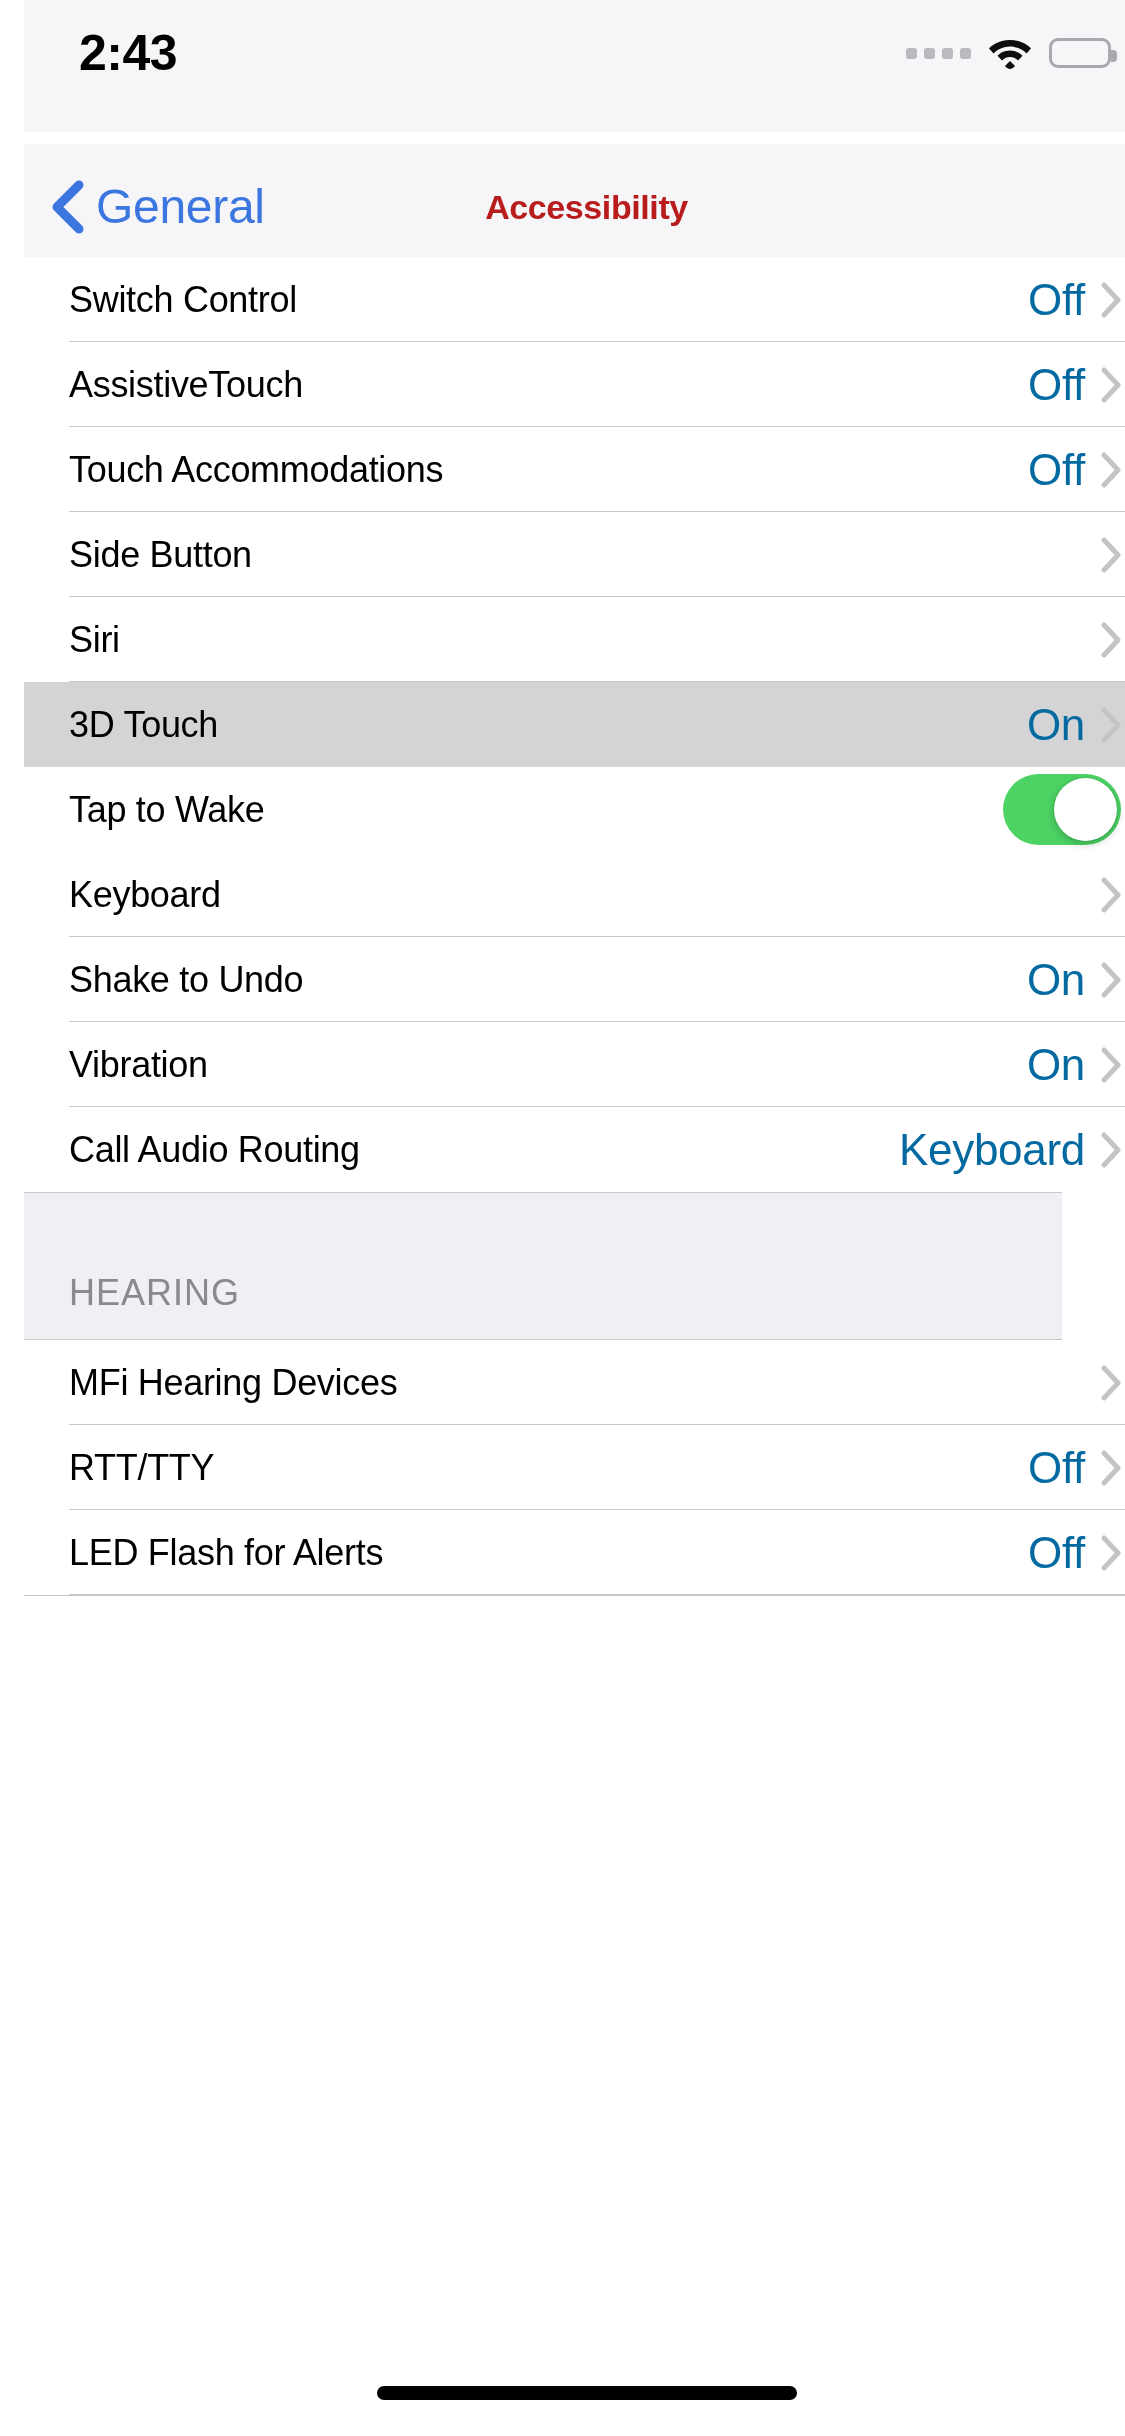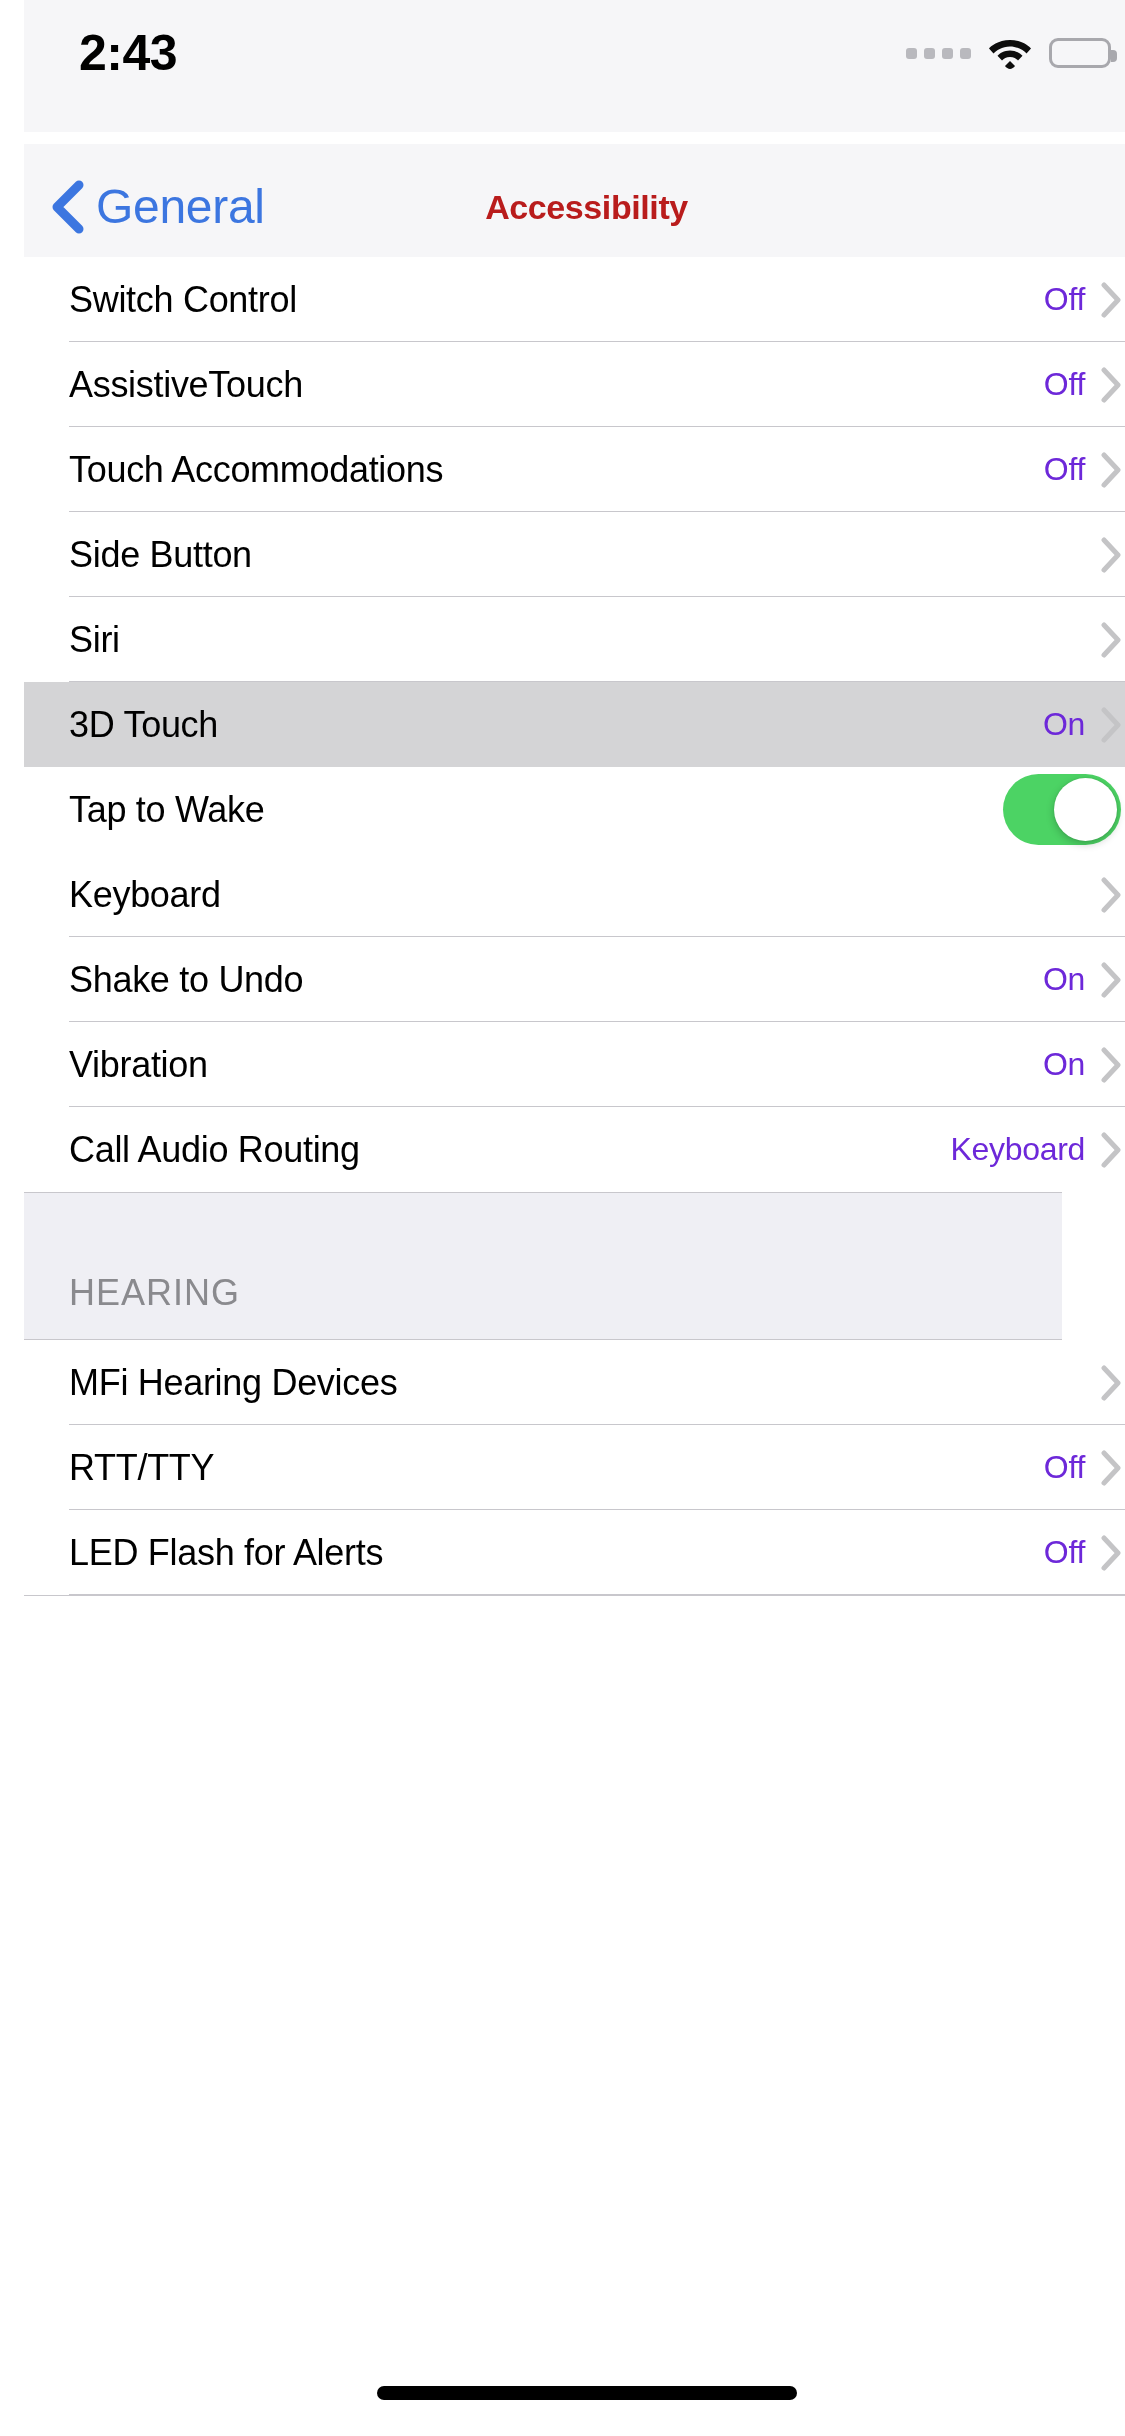--- a/index.html
+++ b/index.html
@@ -66,21 +66,21 @@
   .row .sep {
     position:absolute; left:45px; right:0; bottom:0; height:1px; background:#c8c7cc;
   }
   .row-label {
     position:absolute; left:45px; font-size:36px; color:#000; letter-spacing:-0.3px;
     white-space:nowrap;
   }
   .row-right {
     position:absolute; right:28px; display:flex; align-items:center; gap:16px;
   }
-  .row-value { font-size:32px; color:#6d28d9; letter-spacing:-0.3px; white-space:nowrap; }
+  .row-value { font-size:44px; color:#0369a1; letter-spacing:-0.3px; white-space:nowrap; }
   .chev { width:20px; height:36px; display:block; }
 
   
   .switch {
     position:relative; width:118px; height:71px; border-radius:36px;
     flex:0 0 auto;
   }
   .switch.on { background:#4cd364; }
   .switch.off { background:#ffffff; border:3px solid #e5e5e6; }
   .switch .knob {

